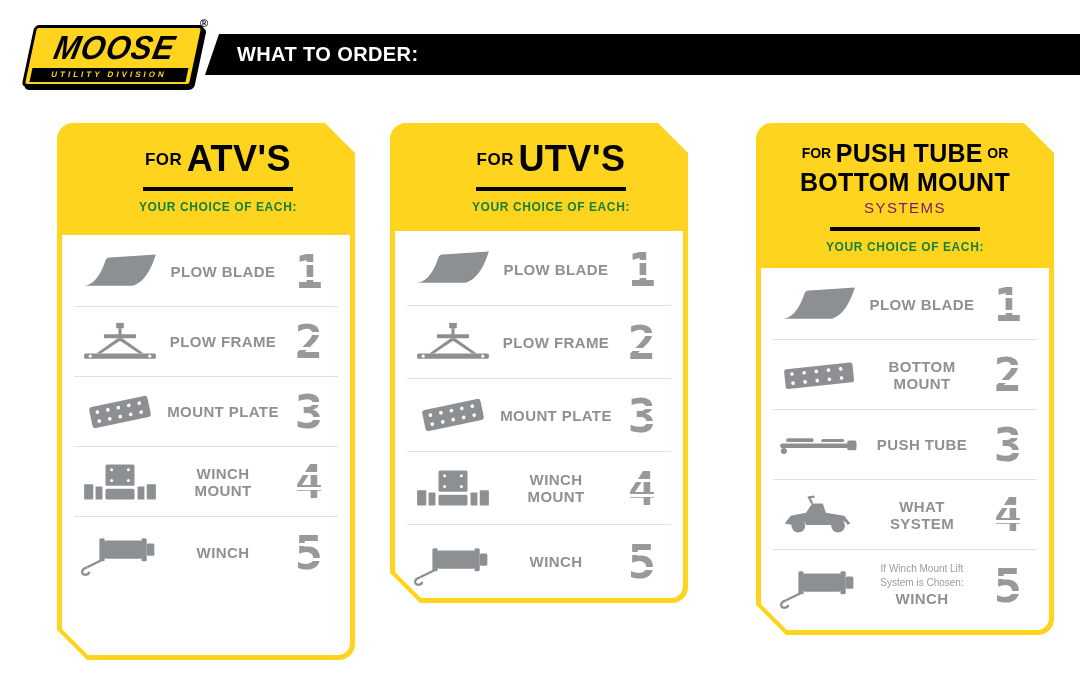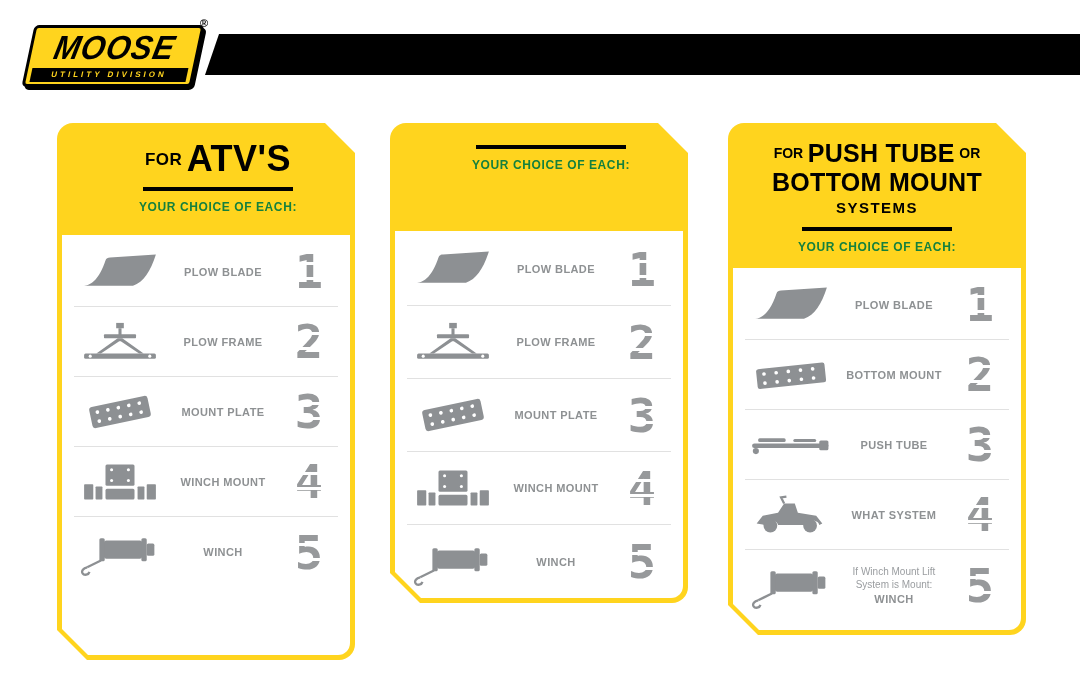--- a/index.html
+++ b/index.html
@@ -23,52 +23,52 @@
     clip-path:polygon(14px 0, 100% 0, 100% 100%, 0 100%); }
   .bar-bold { color:#fff; font-weight:700; font-size:20px; letter-spacing:.4px; }
   .bar-rest { color:#fff; font-weight:400; font-size:20px; white-space:pre; }
 
   
   .card { position:absolute; background:#FFD41E; border-radius:16px 0 16px 0;
     clip-path:polygon(0 0, calc(100% - 30px) 0, 100% 30px, 100% 100%, 30px 100%, 0 calc(100% - 30px));
     display:flex; flex-direction:column; }
   .card1 { left:57px;  top:123px; width:298px; height:537px; }
   .card2 { left:390px; top:123px; width:298px; height:480px; }
-  .card3 { left:728px; top:123px; width:298px; height:512px; }
+  .card3 { left:756px; top:123px; width:298px; height:512px; }
 
   .card-head { text-align:center; padding-top:15px; }
   .card1 .card-head, .card2 .card-head { height:112px;padding-left:24px; }
   .card3 .card-head { height:145px; padding-top:17px; }
 
   .t-small { font-size:17px; font-weight:800; color:#000; letter-spacing:.5px; vertical-align:6px; }
   .t-big   { font-size:36px; font-weight:800; color:#000; letter-spacing:.5px; }
   .t-small3{ font-size:14px; font-weight:800; color:#000; vertical-align:4px; }
   .t-big3  { display:inline; font-size:25px; font-weight:800; color:#000; letter-spacing:.3px; line-height:1.1; }
   .t-line  { line-height:1.12; }
-  .t-mid   { font-size:15px; font-weight:700; color:#000000; letter-spacing:1.5px; margin-top:3px; }
+  .t-mid   { font-size:15px; font-weight:400; color:#701a75; letter-spacing:1.5px; margin-top:3px; }
 
   .rule { width:150px; height:4px; background:#000; margin:7px auto 9px auto; }
   .card3 .rule { margin-top:11px; }
   .card-sub { font-size:12px; font-weight:700; color:#15803d; letter-spacing:.6px; }
 
   .card-body { flex:1; background:#fff; margin:0 5px 5px 5px; border-radius:0 0 12px 0;
     clip-path:polygon(0 0, 100% 0, 100% 100%, 26px 100%, 0 calc(100% - 26px));
     padding:2px 12px 0 12px; }
 
   .row { display:grid; grid-template-columns:92px 1fr 58px; align-items:center;
     border-bottom:1px solid #e1e1e1; }
   .card1 .row { height:70px; }
   .card2 .row { height:73px; }
   .card3 .row { height:70px; }
   .row:last-child { border-bottom:none; }
 
   .icon { display:flex; align-items:center; justify-content:center; }
   .icon svg { width:84px; height:48px; fill:#8d9093; }
 
-  .label { text-align:center; font-size:11px; font-weight:700; color:#8e9193; letter-spacing:.4px; }
+  .label { text-align:center; font-size:15px; font-weight:700; color:#8e9193; letter-spacing:.4px; }
   .label-wrap { display:flex; flex-direction:column; align-items:center; gap:1px; }
   .note { font-size:10px; color:#9a9da0; line-height:1.25; text-align:left; }
 
   .numcell { text-align:center; }
   .num { position:relative; display:inline-block; font-family:"DejaVu Sans Mono", monospace;
     font-weight:700; font-size:47px; line-height:1; color:#97999b; }
   .num::before, .num::after { content:""; position:absolute; left:-3px; right:-3px; height:3px; background:#fff; }
   .num::before { top:14px; }
   .num::after  { top:29px; }
 </style>
@@ -79,20 +79,21 @@
 
   <div class="logo">
     <div class="logo-skew">
       <div class="logo-brand">MOOSE</div>
       <div class="logo-sub">UTILITY DIVISION</div>
     </div>
     <span class="logo-reg">®</span>
   </div>
 
   <div class="bar">
+    <span class="bar-bold">WHAT TO ORDER:</span>
   </div>
 
   <section class="card card1">
     <header class="card-head">
       <div>
         <span class="t-small">FOR</span>
         <span class="t-big">ATV'S</span>
       </div>
       <div class="rule"></div>
       <div class="card-sub">YOUR CHOICE OF EACH:</div>
@@ -180,20 +181,24 @@
         <span class="label">WINCH</span>
         <span class="numcell"><span class="num">5</span></span>
       </div>
 
 
     </div>
   </section>
 
   <section class="card card2">
     <header class="card-head">
+      <div>
+        <span class="t-small">FOR</span>
+        <span class="t-big">UTV'S</span>
+      </div>
       <div class="rule"></div>
       <div class="card-sub">YOUR CHOICE OF EACH:</div>
     </header>
     <div class="card-body">
 
       <div class="row">
         <span class="icon">
           <svg viewBox="0 0 110 54">
               <path d="M8,45 C18,44 28,36 36,12 C37,9 39,8 42,8 L102,4 C95,26 86,40 72,45 Z"></path>
             </svg>
@@ -358,21 +363,21 @@
               <rect x="34" y="12" width="50" height="24" rx="3"></rect>
               <rect x="28" y="9" width="7" height="30" rx="2"></rect>
               <rect x="83" y="9" width="7" height="30" rx="2"></rect>
               <rect x="90" y="16" width="10" height="16" rx="2"></rect>
               <path d="M30,38 C22,42 16,45 12,47" stroke="#8d9093" stroke-width="3" fill="none"></path>
               <path d="M12,47 c-5,1 -8,5 -6,8 2,3 8,2 9,-2" stroke="#8d9093" stroke-width="3" fill="none"></path>
             </svg>
         </span>
         <span class="label-wrap">
           <span class="note">If Winch Mount Lift</span>
-          <span class="note">System is Mount:</span>
+          <span class="note">System is Chosen:</span>
           <span class="label">WINCH</span>
         </span>
         <span class="numcell"><span class="num">5</span></span>
       </div>
 
     </div>
   </section>
 
 </div>
 

